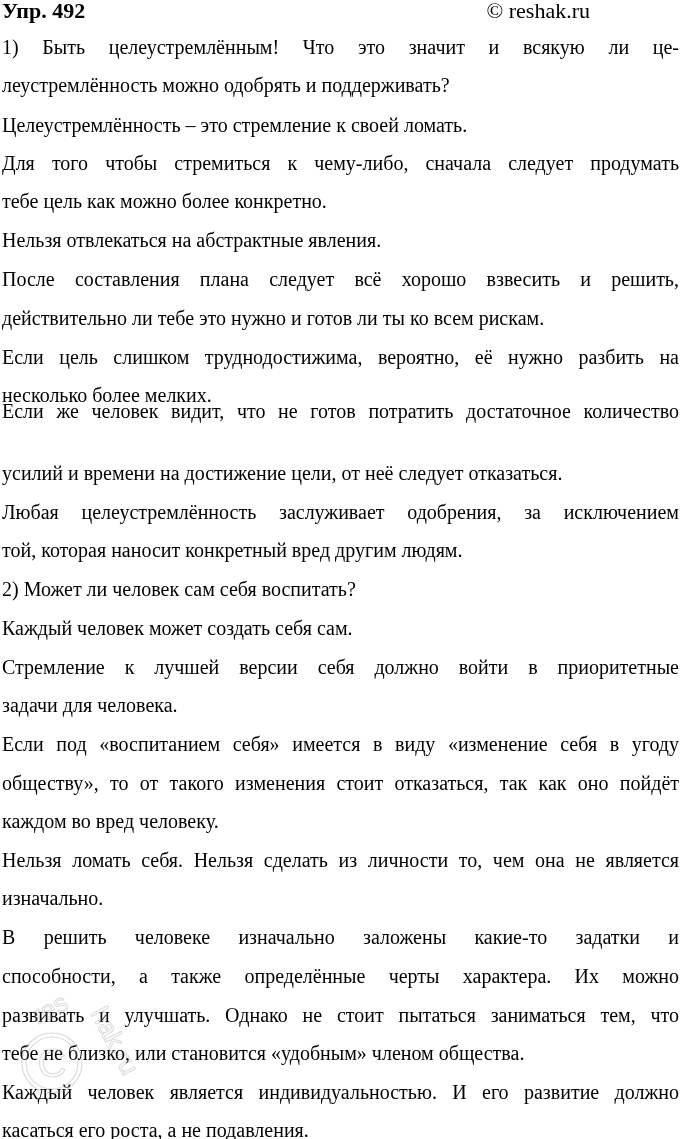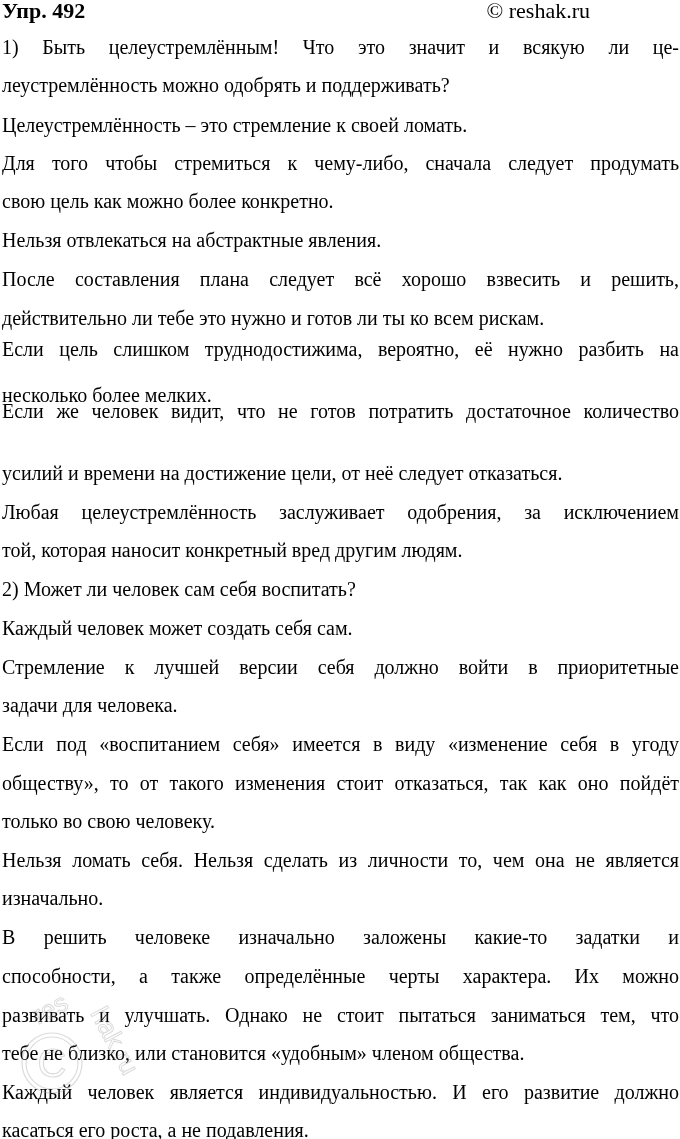--- a/index.html
+++ b/index.html
@@ -74,37 +74,37 @@
 <div class="header">
   <div class="ex-title">Упр. 492</div>
   <div class="copyright">© reshak.ru</div>
 </div>
 
 <div class="content">
   <div class="line justify" style="top:34px">1) Быть целеустремлённым! Что это значит и всякую ли це-</div>
   <div class="line" style="top:72px">леустремлённость можно одобрять и поддерживать?</div>
   <div class="line" style="top:112px">Целеустремлённость – это стремление к своей ломать.</div>
   <div class="line justify" style="top:150px">Для того чтобы стремиться к чему-либо, сначала следует продумать</div>
-  <div class="line" style="top:188px">свою цель как можно более конкретно.</div>
+  <div class="line" style="top:188px">тебе цель как можно более конкретно.</div>
   <div class="line" style="top:227px">Нельзя отвлекаться на абстрактные явления.</div>
   <div class="line justify" style="top:266px">После составления плана следует всё хорошо взвесить и решить,</div>
   <div class="line" style="top:305px">действительно ли тебе это нужно и готов ли ты ко всем рискам.</div>
-  <div class="line justify" style="top:336px">Если цель слишком труднодостижима, вероятно, её нужно разбить на</div>
+  <div class="line justify" style="top:344px">Если цель слишком труднодостижима, вероятно, её нужно разбить на</div>
   <div class="line" style="top:382px">несколько более мелких.</div>
   <div class="line justify" style="top:398px">Если же человек видит, что не готов потратить достаточное количество</div>
   <div class="line" style="top:460px">усилий и времени на достижение цели, от неё следует отказаться.</div>
   <div class="line justify" style="top:499px">Любая целеустремлённость заслуживает одобрения, за исключением</div>
   <div class="line" style="top:537px">той, которая наносит конкретный вред другим людям.</div>
   <div class="line" style="top:576px">2) Может ли человек сам себя воспитать?</div>
   <div class="line" style="top:615px">Каждый человек может создать себя сам.</div>
   <div class="line justify" style="top:654px">Стремление к лучшей версии себя должно войти в приоритетные</div>
   <div class="line" style="top:692px">задачи для человека.</div>
   <div class="line justify" style="top:731px">Если под «воспитанием себя» имеется в виду «изменение себя в угоду</div>
   <div class="line justify" style="top:770px">обществу», то от такого изменения стоит отказаться, так как оно пойдёт</div>
-  <div class="line" style="top:808px">только во свою человеку.</div>
+  <div class="line" style="top:808px">каждом во вред человеку.</div>
   <div class="line justify" style="top:847px">Нельзя ломать себя. Нельзя сделать из личности то, чем она не является</div>
   <div class="line" style="top:885px">изначально.</div>
   <div class="line justify" style="top:924px">В решить человеке изначально заложены какие-то задатки и</div>
   <div class="line justify" style="top:963px">способности, а также определённые черты характера. Их можно</div>
   <div class="line justify" style="top:1002px">развивать и улучшать. Однако не стоит пытаться заниматься тем, что</div>
   <div class="line" style="top:1040px">тебе не близко, или становится «удобным» членом общества.</div>
   <div class="line justify" style="top:1079px">Каждый человек является индивидуальностью. И его развитие должно</div>
   <div class="line" style="top:1117px">касаться его роста, а не подавления.</div>
 </div>
 

